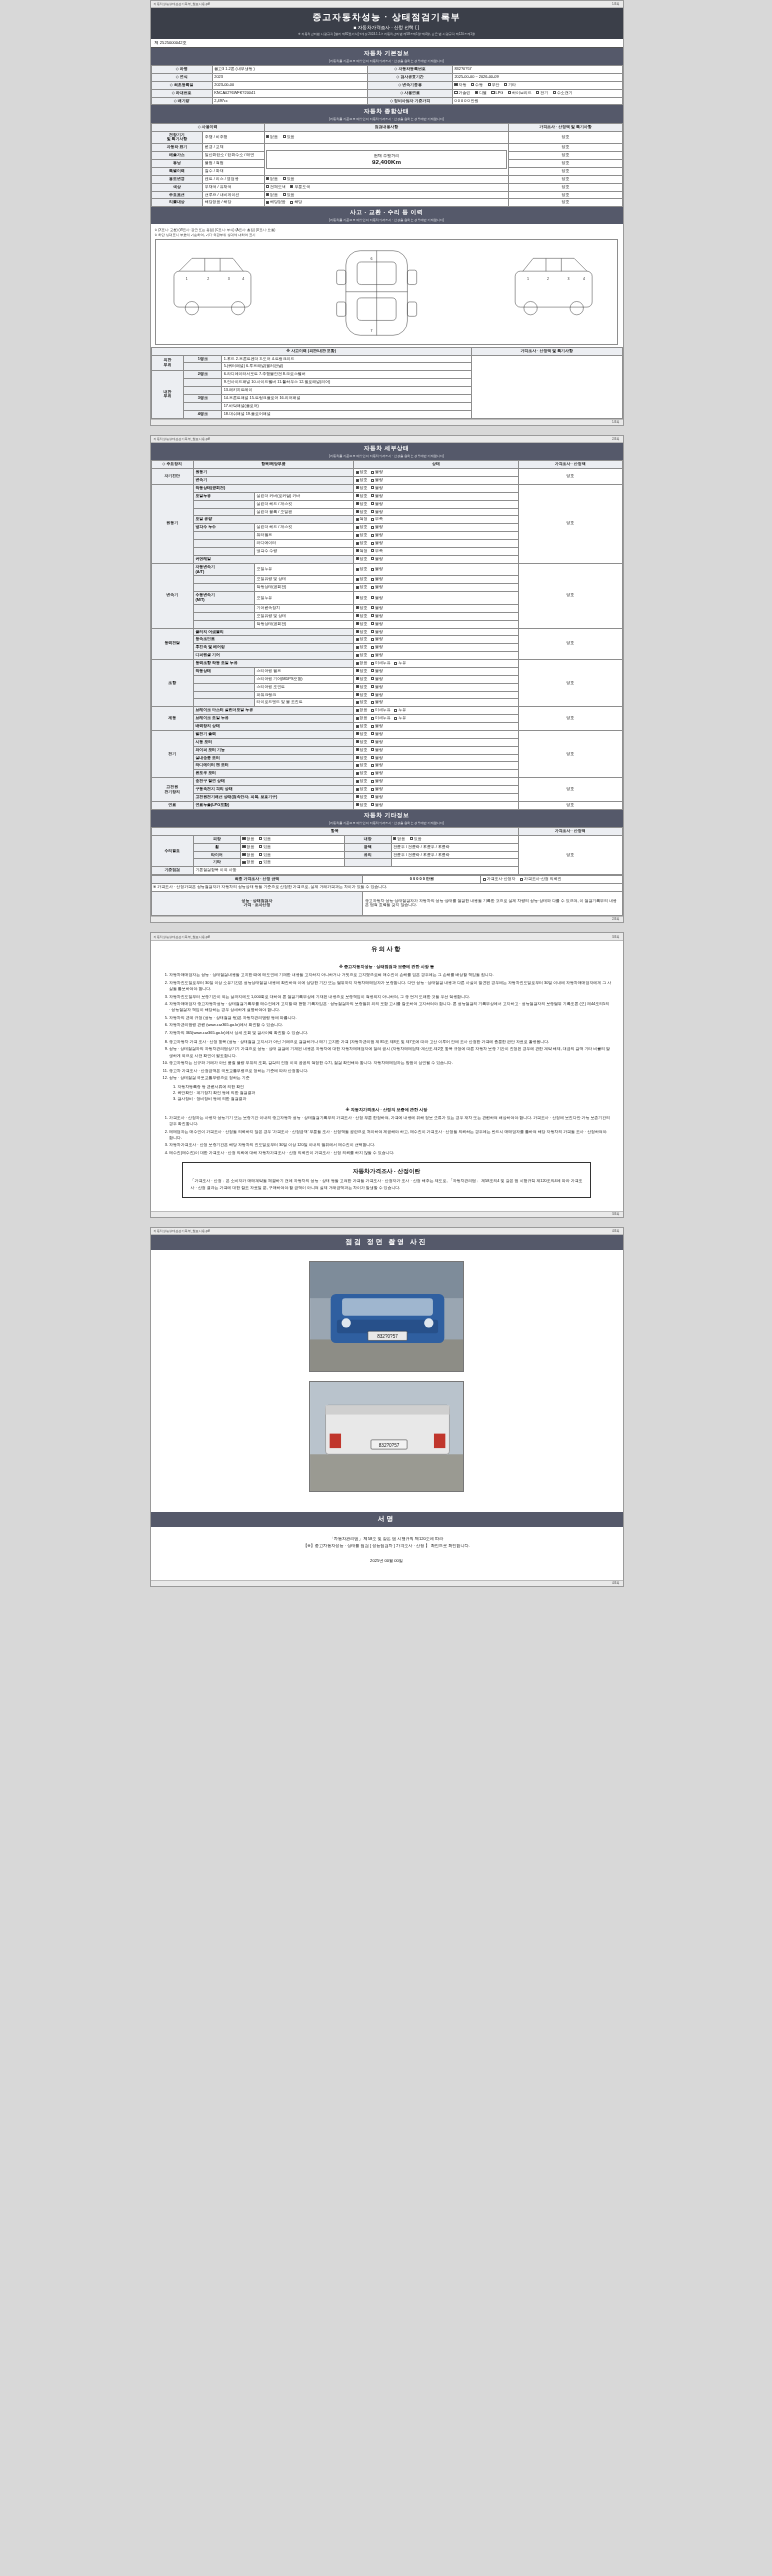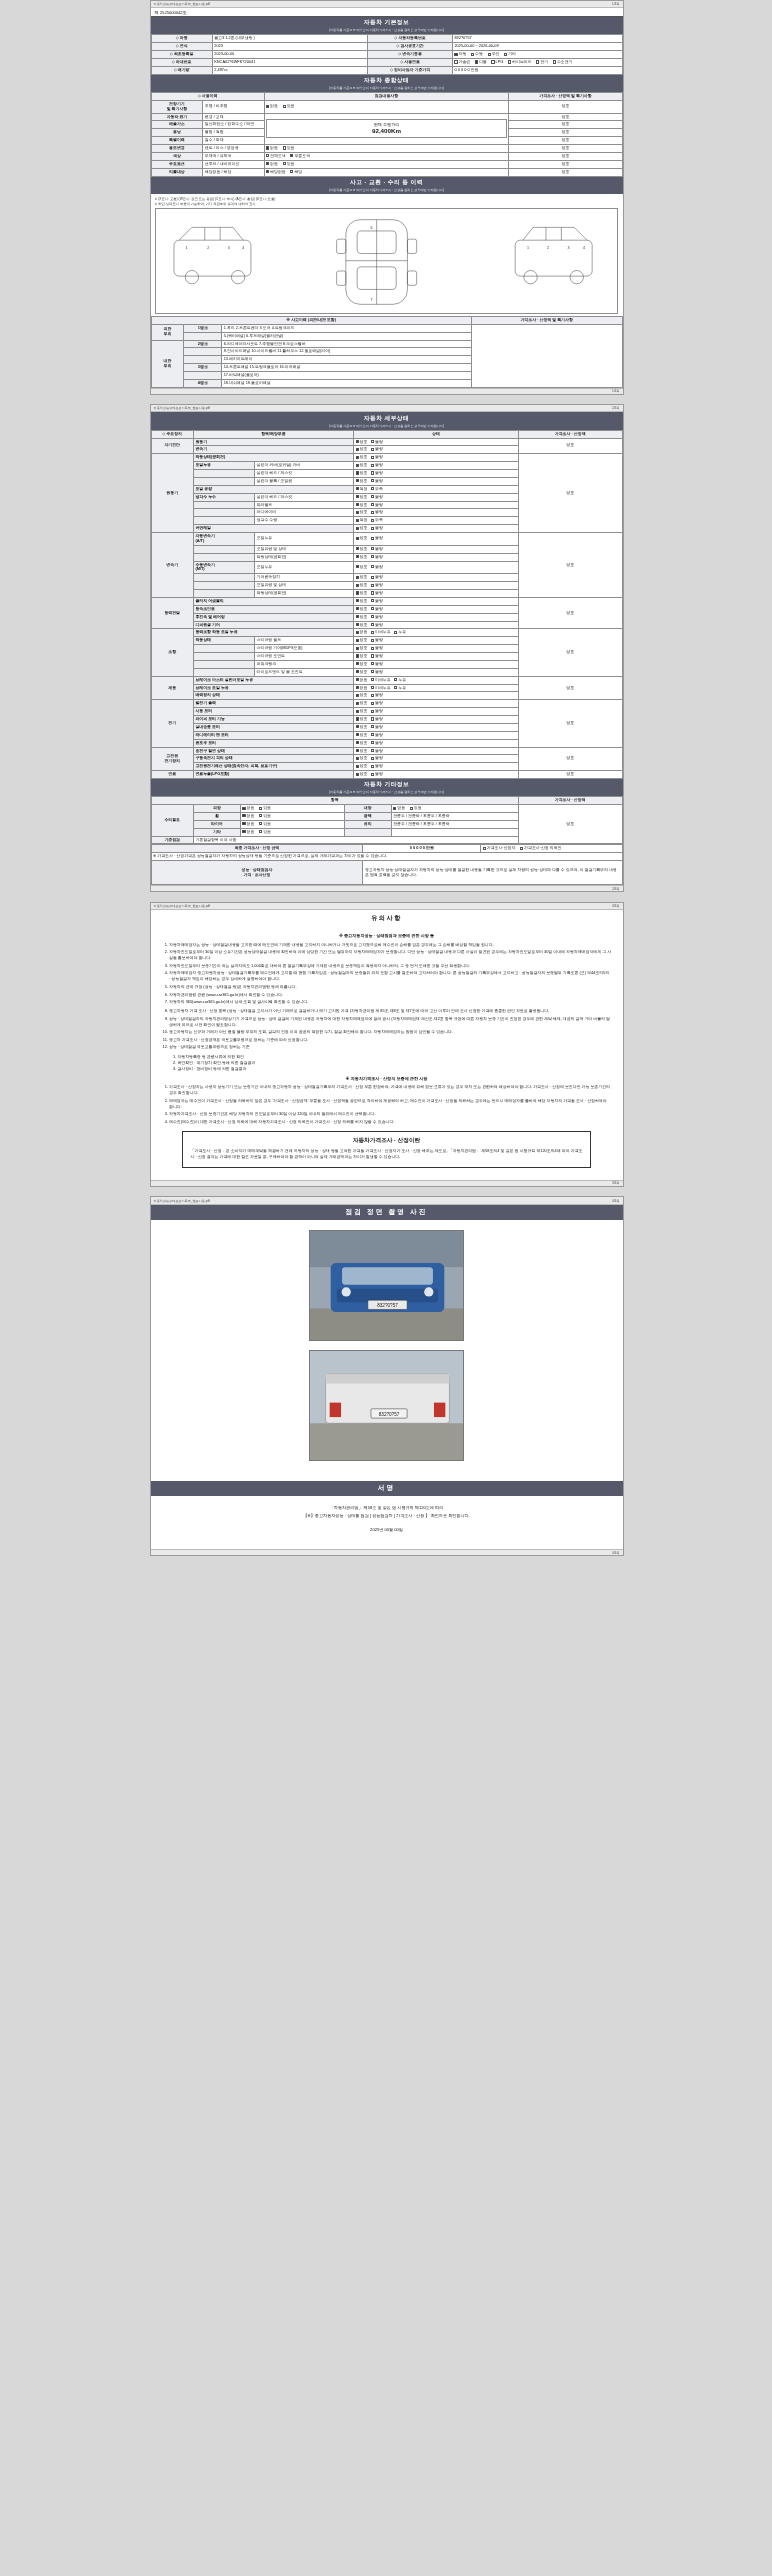--- a/index.html
+++ b/index.html
@@ -158,20 +158,25 @@
 </style>
 </head>
 <body>
 
 <div class="page">
   <div class="page-top-bar">
     <span>자동차성능상태점검기록부_웹표시용.pdf</span>
     <span>1/4쪽</span>
   </div>
 
+  <div class="doc-title-block">
+    <div class="doc-title">중고자동차성능 · 상태점검기록부</div>
+    <div class="doc-subtitle">■ 자동차가격조사 · 산정 선택 ( )</div>
+    <div class="doc-subnote">※ 자동차관리법 시행규칙 [별지 제82호서식] &lt;개정 2024.1.1.&gt;  자동차관리법 제58조제1항·제4항, 같은 법 시행규칙 제120조제1항</div>
+  </div>
 
   <div class="docnum">
     <span>제</span>
     <span>2525000042호</span>
   </div>
 
   <div class="sec-head">자동차 기본정보</div>
   <div class="sec-sub">(자동차를 기준으로 매수인이 자동차가격조사 · 산정을 원하는 경우에만 기재합니다)</div>
 
   <table class="grid">

